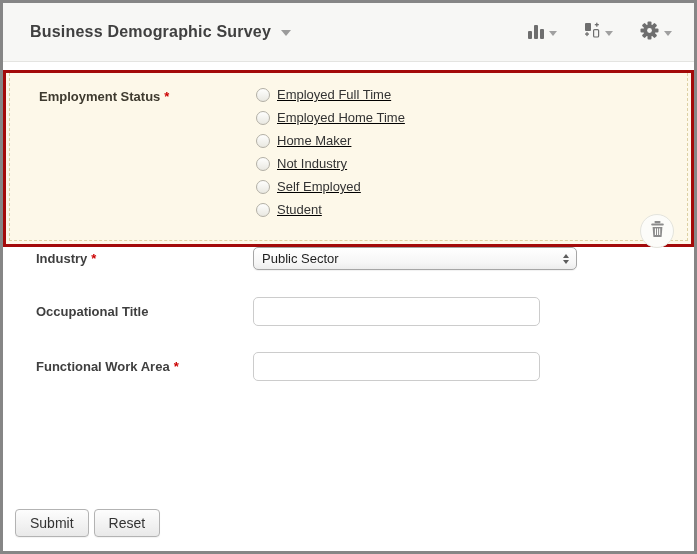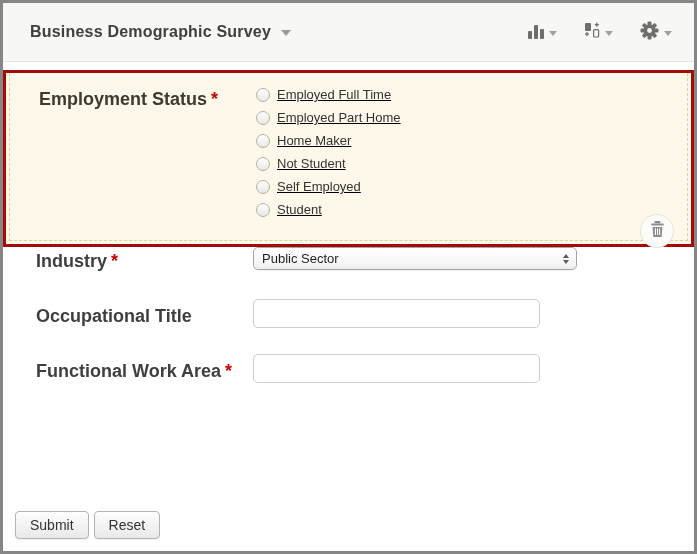--- a/index.html
+++ b/index.html
@@ -60,21 +60,21 @@
   }
   .dashed-inset {
     position:absolute; top:0; left:3px; right:3px; bottom:3px;
     border-left:1px dashed #ddd1a3;
     border-right:1px dashed #ddd1a3;
     border-bottom:1px dashed #ddd1a3;
     pointer-events:none;
   }
   .sf-content { display:flex; padding:14px 0 0 33px; }
   .field-label {
-    width:217px; font-size:18px; font-weight:bold; color:#3e3a2f; padding-top:2px;
+    width:217px; font-size:13px; font-weight:bold; color:#3e3a2f; padding-top:2px;
   }
   .req { color:#cc0000; margin-left:4px; font-weight:bold; }
   .options { display:flex; flex-direction:column; gap:8px;text-decoration:underline; }
   .option-row { display:flex; align-items:center; gap:7px; cursor:pointer; }
   .radio {
     width:14px; height:14px; border-radius:50%;
     border:1px solid #b3b0a6;
     background:linear-gradient(180deg,#fefefd,#e9e8e1);
     flex:0 0 auto;
   }
@@ -197,29 +197,29 @@
       <div class="field-label">
         <span>Employment Status</span><span class="req">*</span>
       </div>
       <div class="options">
         <div class="option-row">
           <span class="radio"></span>
           <span class="opt-label">Employed Full Time</span>
         </div>
         <div class="option-row">
           <span class="radio"></span>
-          <span class="opt-label">Employed Part Home</span>
+          <span class="opt-label">Employed Home Time</span>
         </div>
         <div class="option-row">
           <span class="radio"></span>
           <span class="opt-label">Home Maker</span>
         </div>
         <div class="option-row">
           <span class="radio"></span>
-          <span class="opt-label">Not Student</span>
+          <span class="opt-label">Not Industry</span>
         </div>
         <div class="option-row">
           <span class="radio"></span>
           <span class="opt-label">Self Employed</span>
         </div>
         <div class="option-row">
           <span class="radio"></span>
           <span class="opt-label">Student</span>
         </div>
       </div>

